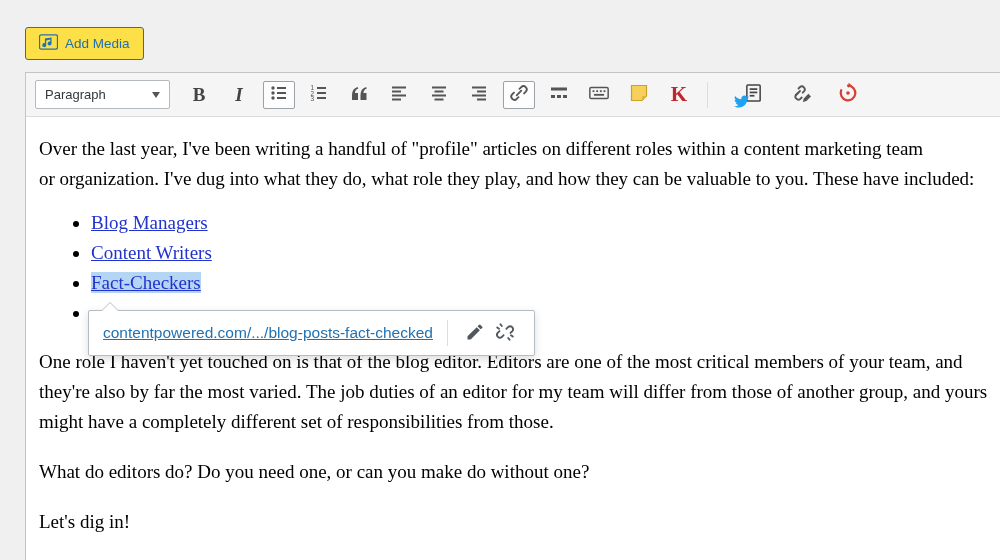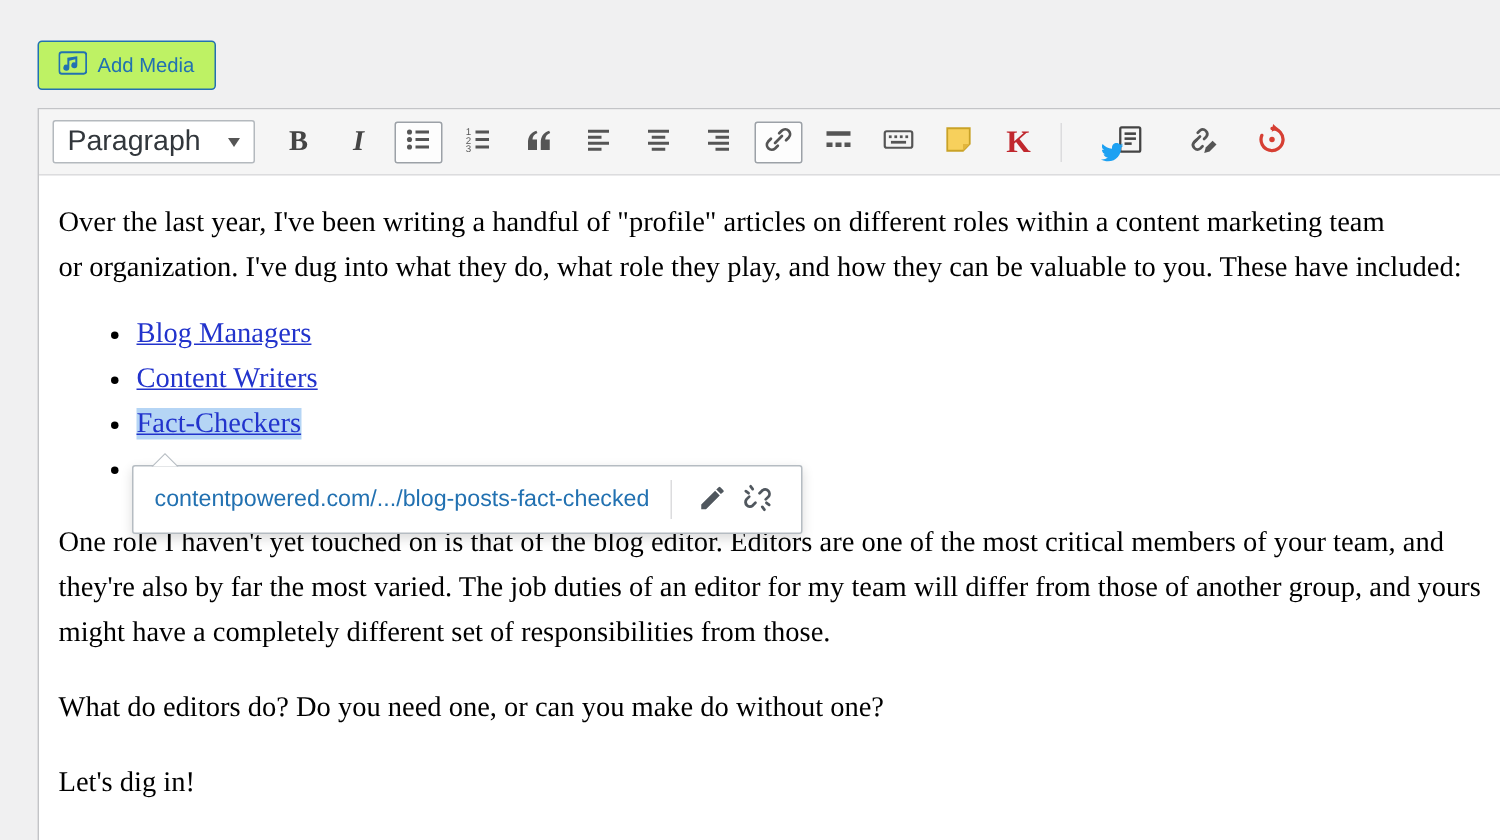--- a/index.html
+++ b/index.html
@@ -9,39 +9,39 @@
     background: #f0f0f1;
     font-family: "Liberation Sans", sans-serif;
     color: #1d2327;
   }
 
   
   .add-media-btn {
     position: absolute; left: 25px; top: 27px;
     display: inline-flex; align-items: center; gap: 7px;
     height: 33px; padding: 0 13px;
-    background: #bef264; border: 1px solid #2271b1; border-radius: 3px;
+    background: #fde047; border: 1px solid #2271b1; border-radius: 3px;
     color: #2271b1; font-size: 13.5px; cursor: pointer;
   }
 
   
   .editor {
     position: absolute; left: 25px; top: 72px;
     width: 1100px; height: 520px;
     background: #fff; border: 1px solid #c3c4c7;
   }
   .toolbar {
     height: 44px; background: #f5f5f5; border-bottom: 1px solid #dcdcde;
     display: flex; align-items: center; padding: 0 9px;
   }
   .format-select {
     width: 135px; height: 29px; margin-right: 13px;
     background: #fff; border: 1px solid #b4b9be; border-radius: 2px;
     display: inline-flex; align-items: center; justify-content: space-between;
-    padding: 0 9px; font-size: 19px; color: #32373c; cursor: pointer;
+    padding: 0 9px; font-size: 13px; color: #32373c; cursor: pointer;
   }
   .caret {
     width: 0; height: 0; border-left: 4.5px solid transparent;
     border-right: 4.5px solid transparent; border-top: 6px solid #555;
   }
   .tbtn {
     width: 32px; height: 28px; margin-right: 8px; flex: 0 0 auto;
     display: inline-flex; align-items: center; justify-content: center;
     border: 1px solid transparent; border-radius: 2px;
     color: #555; cursor: pointer; background: transparent;
@@ -78,21 +78,21 @@
   }
   .link-tooltip::before {
     content: ""; position: absolute; top: -9px; left: 12px;
     border: 9px solid transparent; border-top: none; border-bottom: 9px solid #b5bcc2;
   }
   .link-tooltip::after {
     content: ""; position: absolute; top: -8px; left: 13px;
     border: 8px solid transparent; border-top: none; border-bottom: 8px solid #fff;
   }
   .link-tooltip a.url {
-    color: #2271b1; font-size: 15.5px; white-space: nowrap;
+    color: #2271b1; font-size: 15.5px; text-decoration: underline; white-space: nowrap;
   }
   .tt-div { width: 1px; height: 26px; background: #dcdcde; margin: 0 12px 0 14px; }
   .tt-btn {
     width: 30px; height: 30px; display: inline-flex; align-items: center;
     justify-content: center; cursor: pointer; background: transparent; border: none;
   }
 </style>
 </head>
 <body>
 

